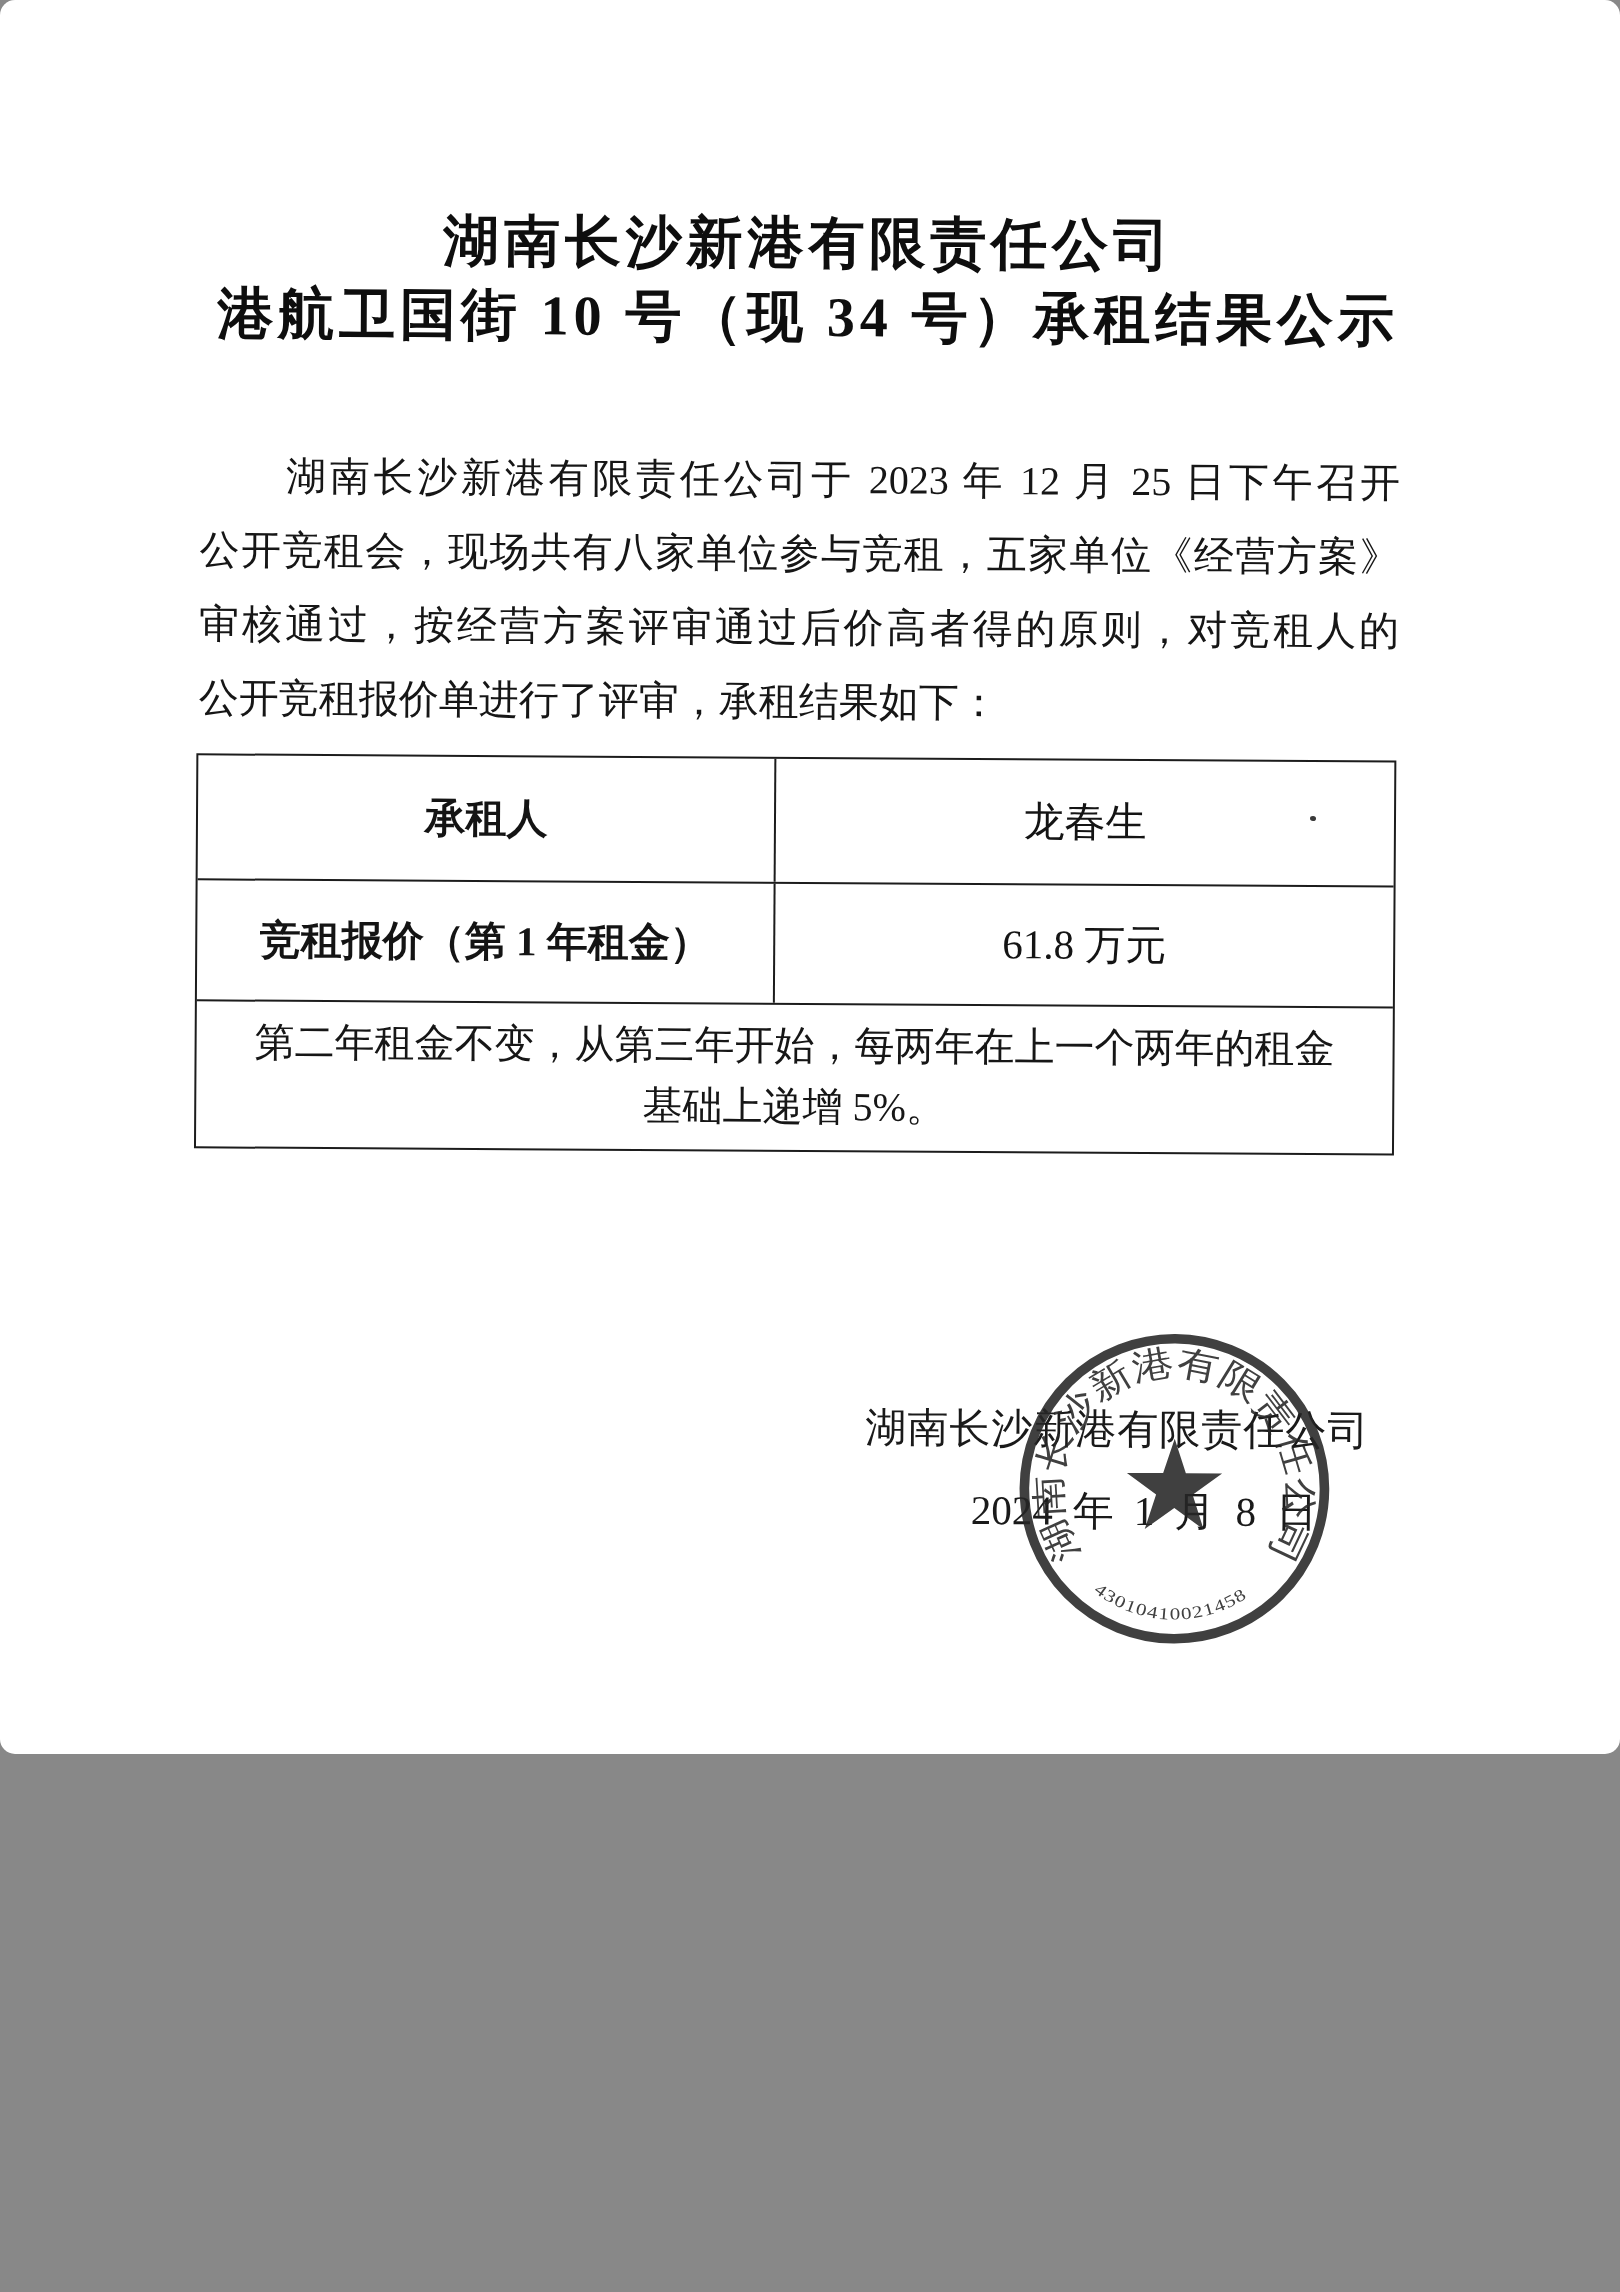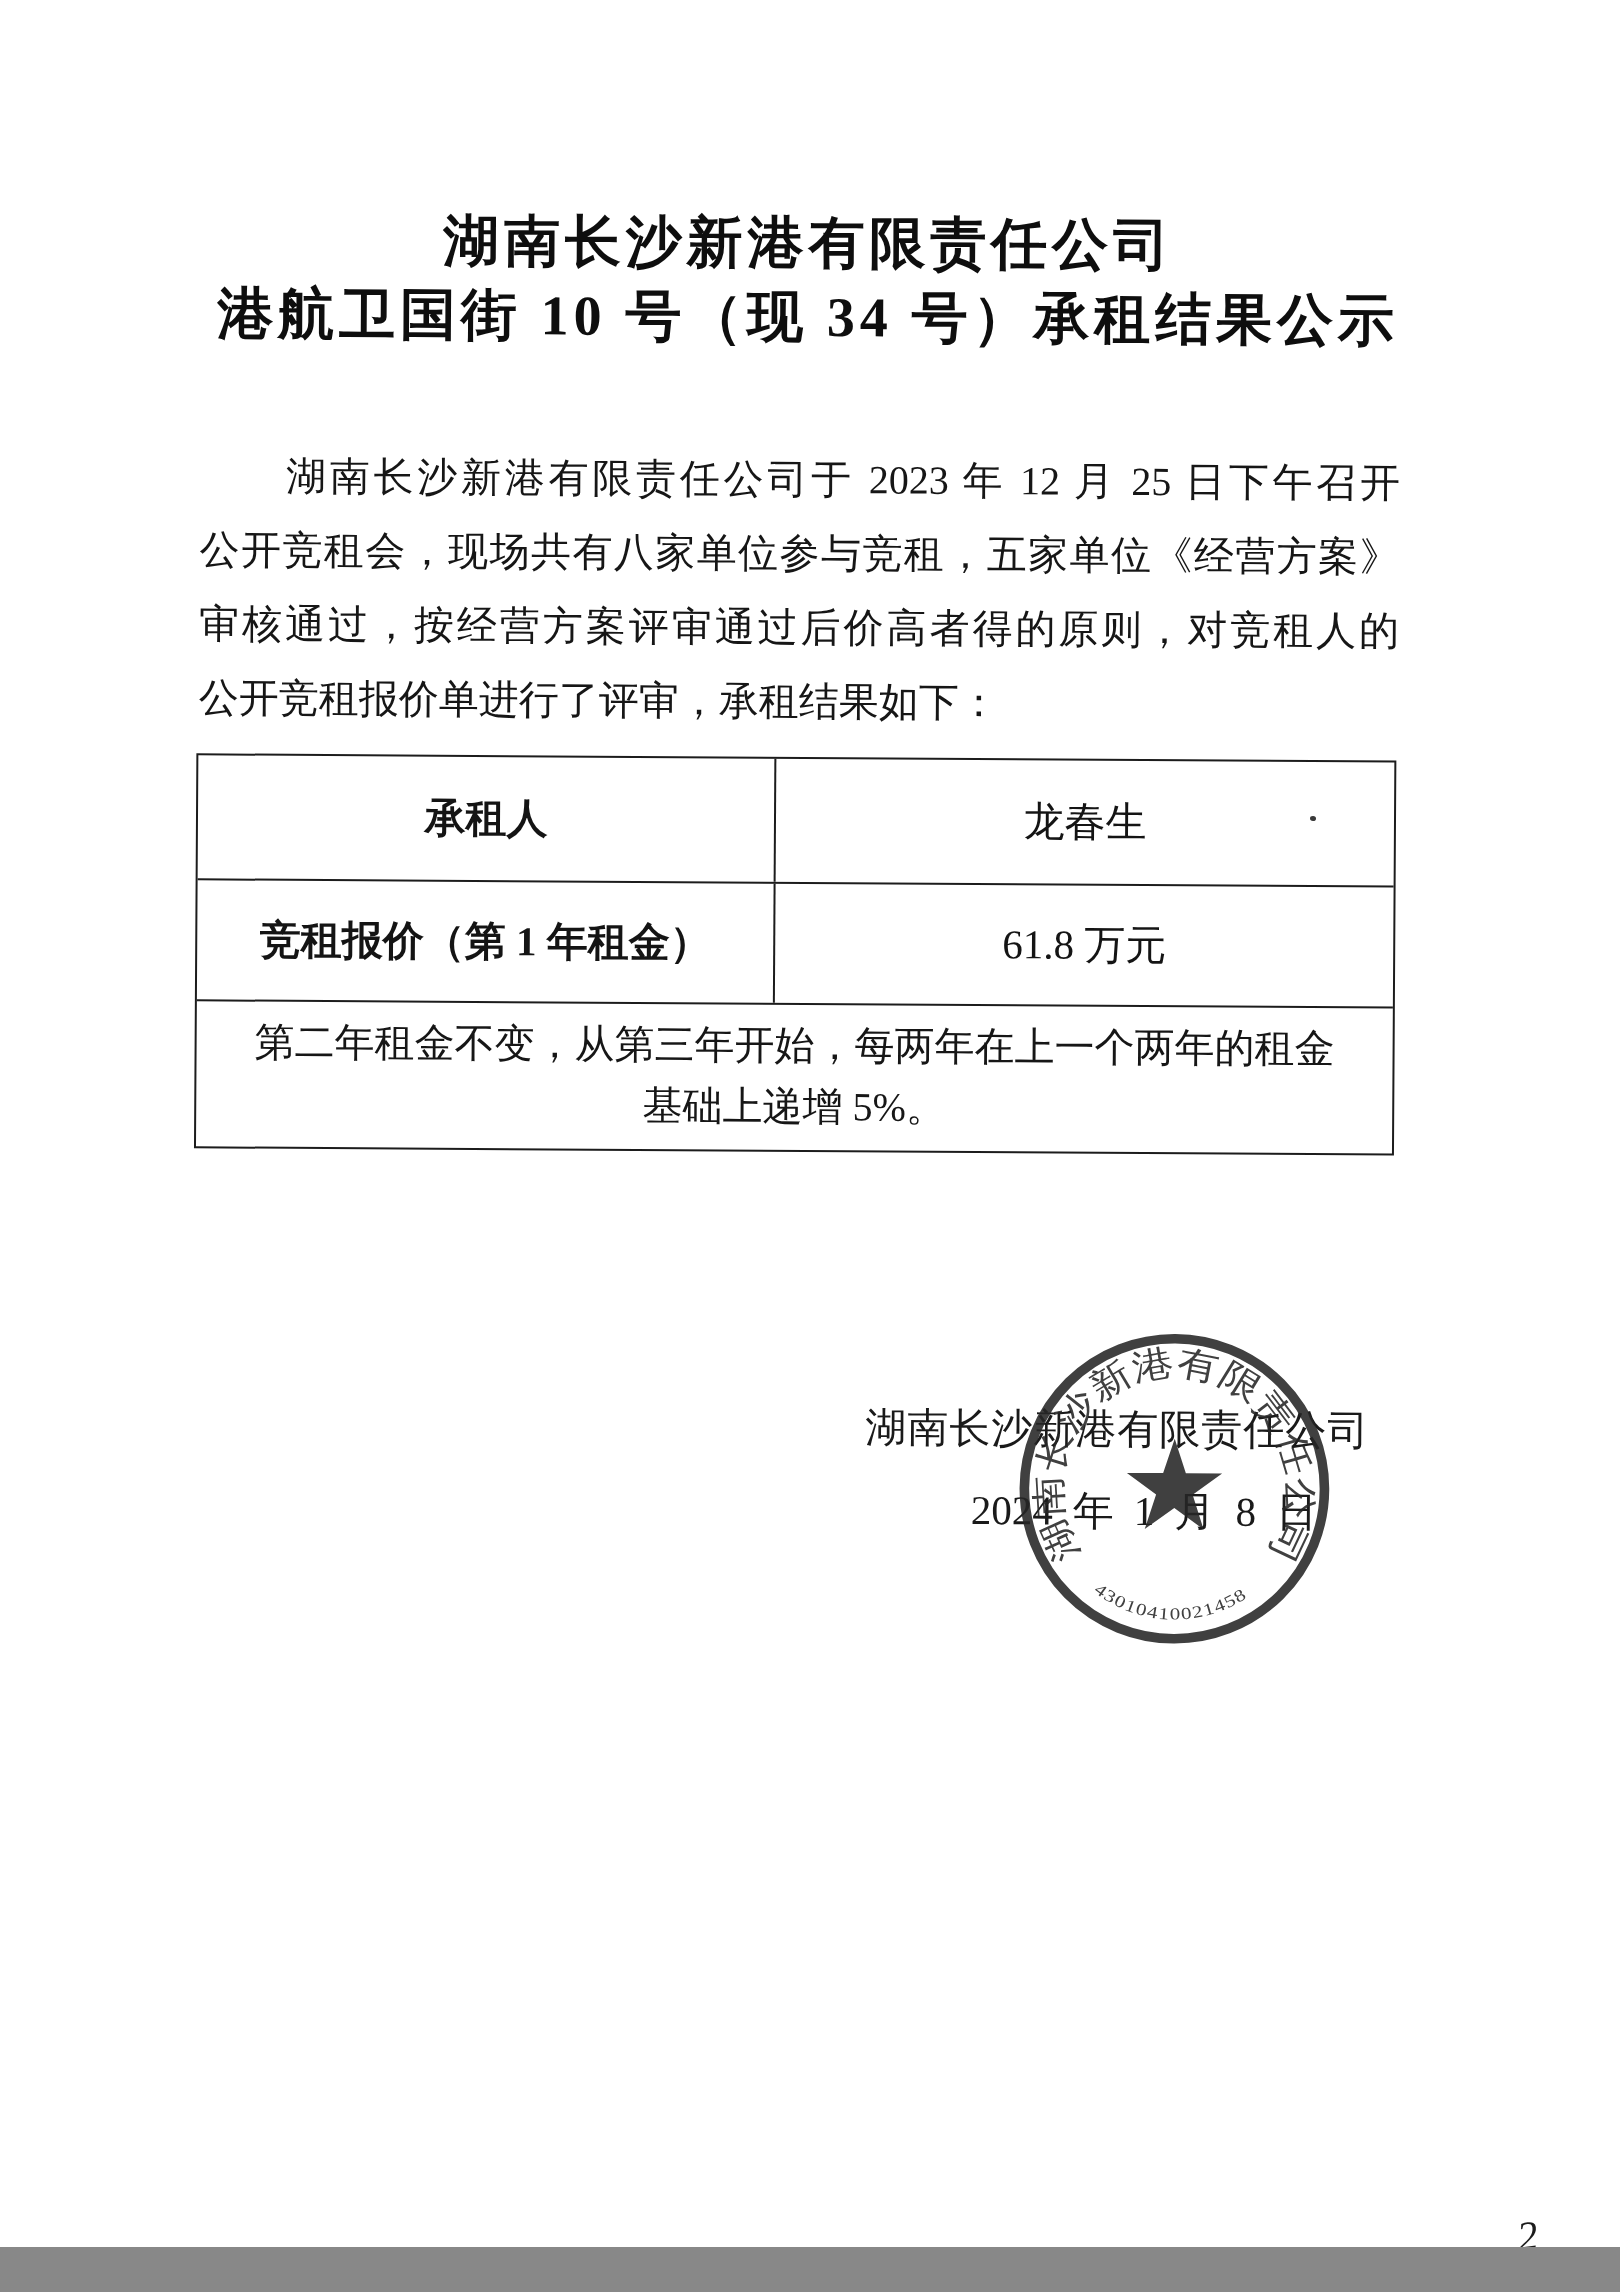--- a/index.html
+++ b/index.html
@@ -1,23 +1,24 @@
 <!DOCTYPE html>
 <html><head>
 <meta charset="utf-8">
 <style>
   html,body{margin:0;padding:0;background:#888;}
   .page{
     position:relative;
-    width:1620px;height:2247px;
+    width:1620px;height:1754px;
     margin:0 auto;
     background:#ffffff;
     overflow:hidden;
     font-family:"Liberation Serif","DejaVu Serif",serif;
     color:#141414;
+    border-radius:15px;
   }
   .content{position:absolute;inset:0;transform:rotate(0.35deg);transform-origin:50% 0;}
 
   .title-line{
     position:absolute;left:0;width:100%;
     text-align:center;font-weight:bold;
     font-size:56px;letter-spacing:4.9px;line-height:71px;
     color:#0e0e0e;
   }
   .title-1{top:208px;}

